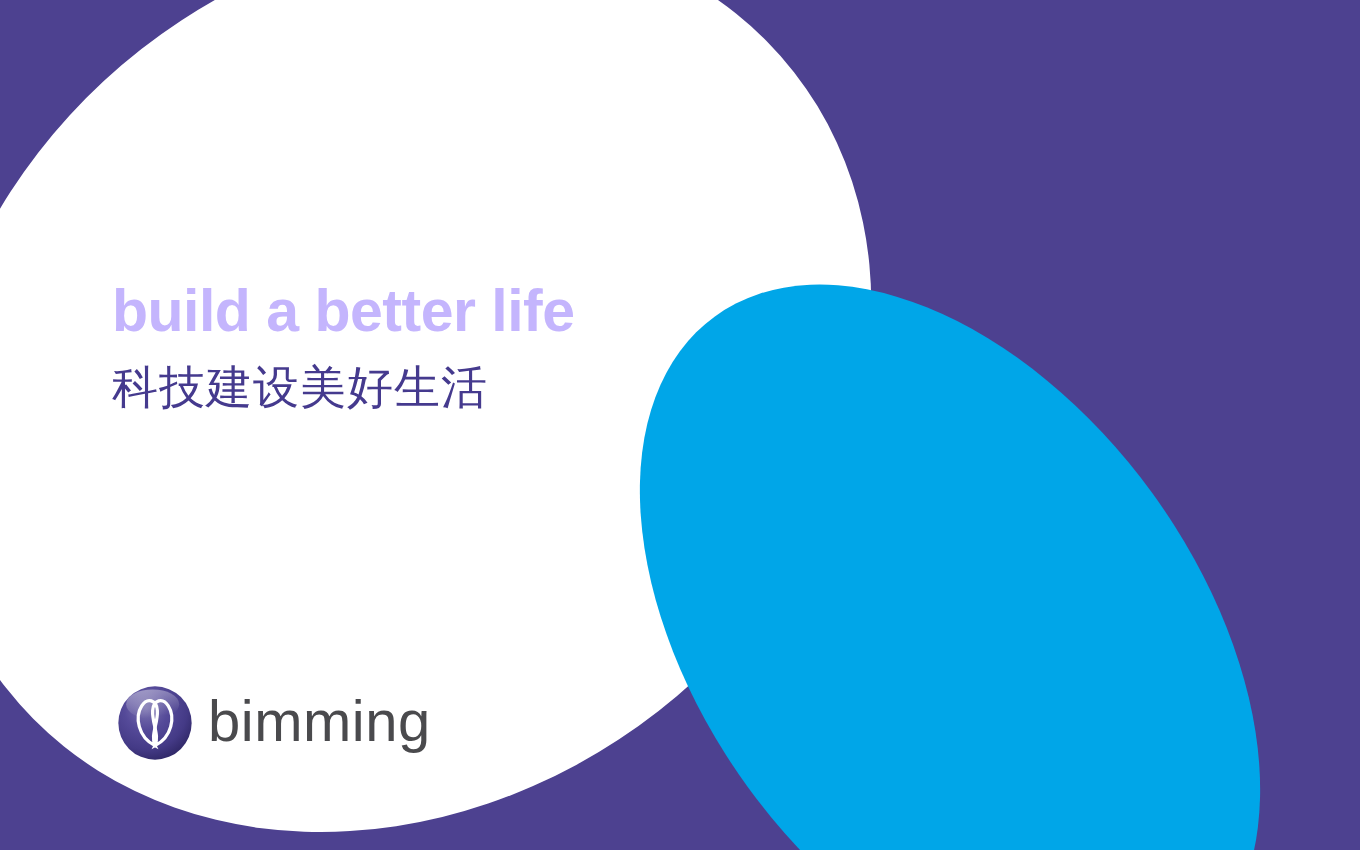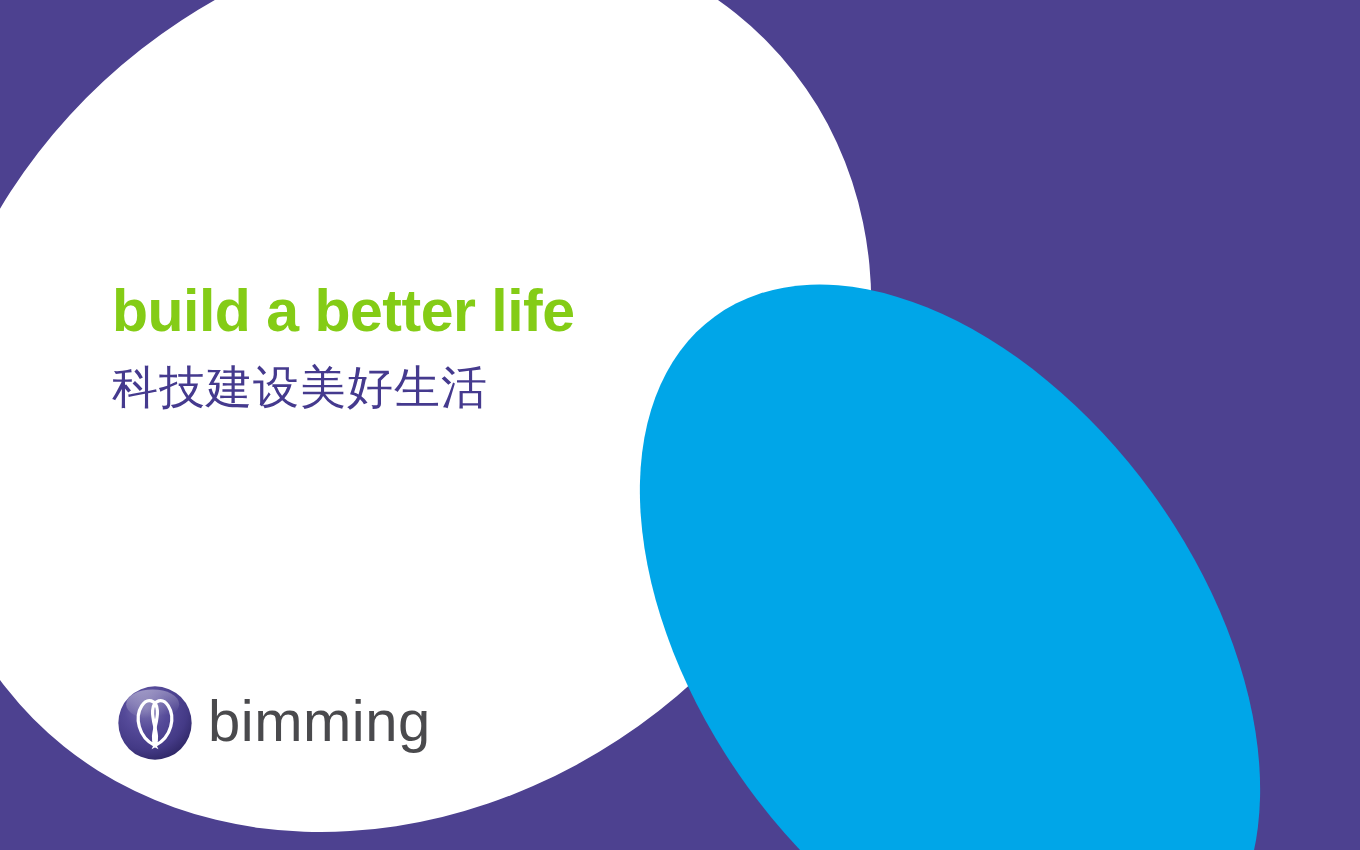--- a/index.html
+++ b/index.html
@@ -38,21 +38,21 @@
     letter-spacing: -0.5px;
     color: #453a8e;
     white-space: nowrap;
   }
   .headline-2 {
     margin: 0;
     font-size: 59px;
     line-height: 70px;
     font-weight: 700;
     letter-spacing: -0.5px;
-    color: #84cc16;
+    color: #c4b5fd;
     white-space: nowrap;
   }
   .headline-cn {
     margin: 18px 0 0 0;
     font-size: 46px;
     line-height: 46px;
     font-weight: 400;
     letter-spacing: 1px;
     color: #453a8e;
     white-space: nowrap;

